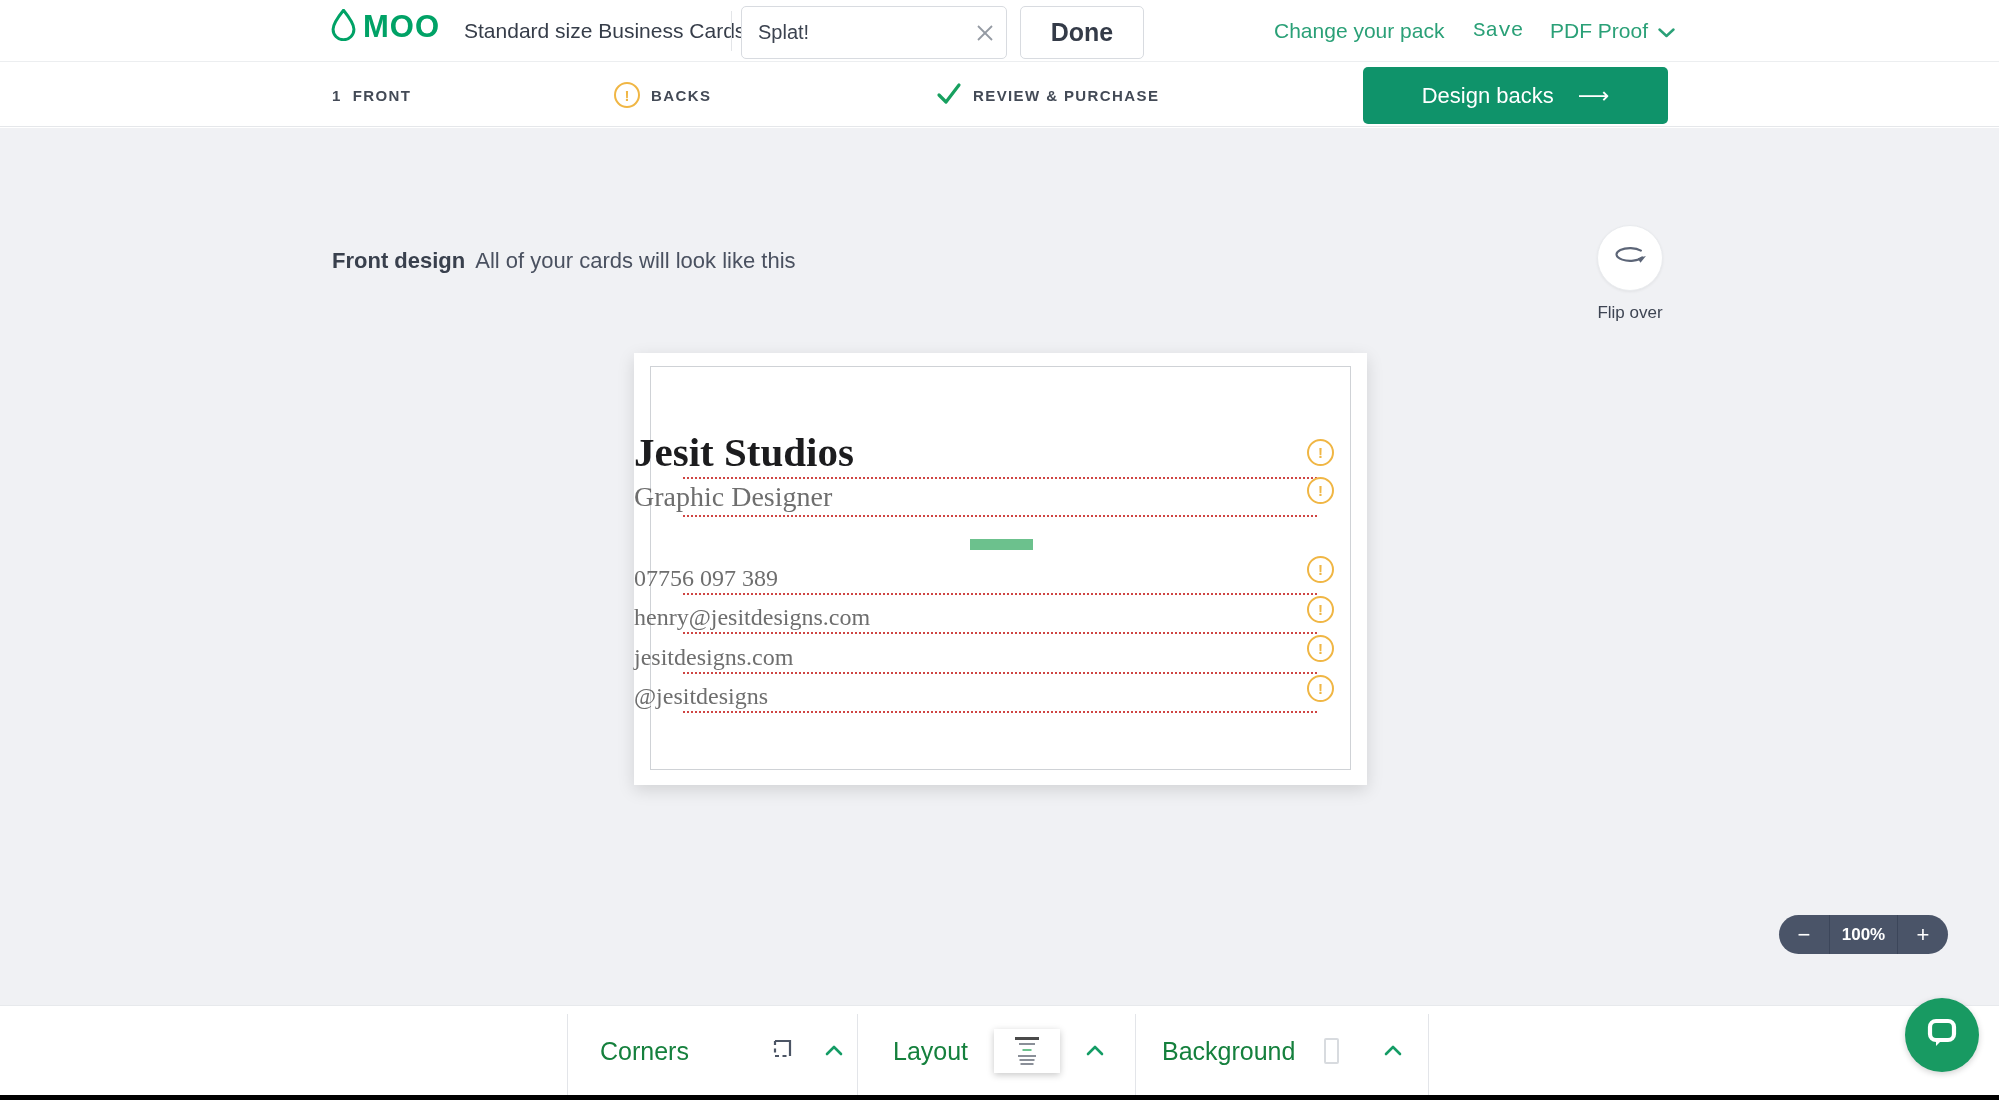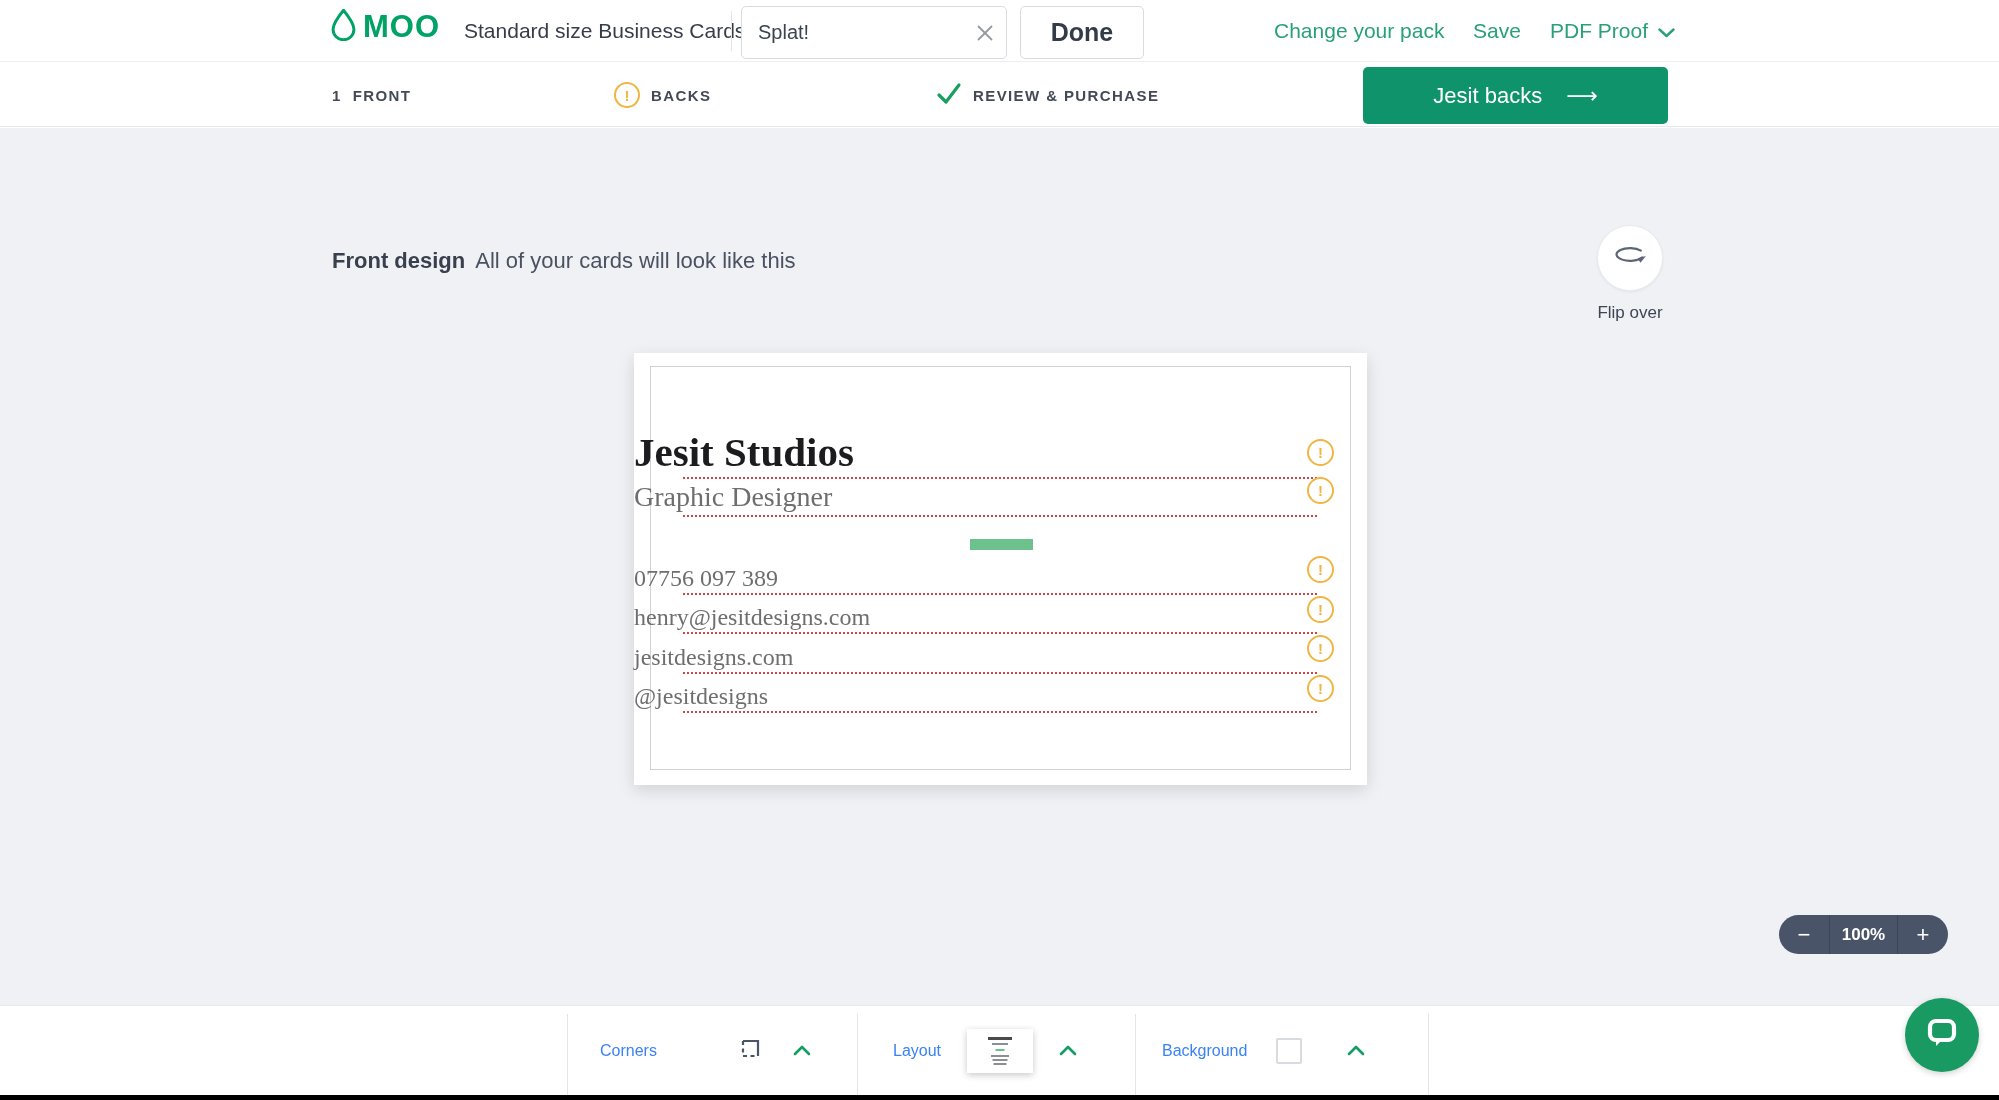--- a/index.html
+++ b/index.html
@@ -11,21 +11,21 @@
   .logo { position:absolute; left:330px; top:0; display:flex; align-items:center; gap:6px;margin-top:9px; }
   .logo-text { color:#00A266; font-size:31px; font-weight:bold; letter-spacing:1px; line-height:32px; }
   .product-title { position:absolute; left:464px; top:0; height:61px; display:flex; align-items:center; font-size:21px; color:#363d49; }
   .title-sep { position:absolute; left:731px; top:11px; width:1px; height:40px; background:#e3e5e8; }
   .name-input-wrap { position:absolute; left:741px; top:6px; width:266px; height:53px; }
   .name-input { width:100%; height:100%; border:1px solid #d8dbe0; border-radius:5px; padding:0 44px 0 16px; font-size:20px; color:#3c4350; font-family:"Liberation Sans",sans-serif; outline:none; }
   .clear-btn { position:absolute; right:12px; top:17px; width:20px; height:20px; cursor:pointer; }
   .done-btn { position:absolute; left:1020px; top:6px; width:124px; height:53px; background:#fff; border:1px solid #d8dbe0; border-radius:5px; font-size:25px; font-weight:bold; color:#343b48; font-family:"Liberation Sans",sans-serif; cursor:pointer; }
   .hdr-link { position:absolute; top:0; height:61px; display:flex; align-items:center; font-size:21px; color:#2aa077; cursor:pointer; gap:10px; }
   .link-change { left:1274px; }
-  .link-save { left:1473px; }
+  .link-save { left:1473px;font-family:Liberation Mono, monospace; }
   .link-pdf { left:1550px; }
 
   
   .stepbar { position:absolute; left:0; top:61px; width:1999px; height:66px; background:#fff; border-top:1px solid #eceef0; border-bottom:1px solid #e5e7ea; z-index:4; }
   .step { position:absolute; top:0; height:66px; display:flex; align-items:center; gap:11px; font-size:15px; font-weight:bold; letter-spacing:1.4px; color:#434a56; cursor:pointer; }
   .step-front { left:332px; }
   .step-backs { left:614px; }
   .step-review { left:936px; }
   .step-num { font-weight:bold; }
   .warn-badge { width:26px; height:26px; border:2px solid #f0b644; border-radius:50%; color:#f0b644; font-size:15px; font-weight:bold; display:flex; align-items:center; justify-content:center; letter-spacing:0; }
@@ -53,21 +53,21 @@
 
   
   .zoom-pill { position:absolute; left:1779px; top:787px; width:169px; height:39px; background:#4a5468; border-radius:20px; display:flex; align-items:stretch; overflow:hidden; }
   .zoom-btn { flex:0 0 50px; display:flex; align-items:center; justify-content:center; color:#fff; font-size:22px; cursor:pointer; }
   .zoom-level { flex:1; display:flex; align-items:center; justify-content:center; color:#fff; font-size:17px; font-weight:bold; border-left:1px solid #3c465a; border-right:1px solid #3c465a; }
 
   
   .bottombar { position:absolute; left:0; top:1005px; width:1999px; height:90px; background:#fff; border-top:1px solid #e7e9ec; }
   .vdiv { position:absolute; top:8px; bottom:0; width:1px; background:#e3e5e9; }
   .panel { position:absolute; top:0; height:90px; display:flex; align-items:center; cursor:pointer; }
-  .panel-label { font-size:16px; color:#3b82f6; }
+  .panel-label { font-size:25px; color:#15803d; }
   .chev-up { display:inline-block; }
   .layout-thumb { width:66px; height:44px; background:#fff; box-shadow:0 2px 7px rgba(0,0,0,0.22); position:relative; }
   .lt-line { position:absolute; left:50%; transform:translateX(-50%); background:#8a8f98; }
   .bg-swatch { width:26px; height:26px; background:#fff; border:2px solid #d8dbdf; border-radius:2px; }
   .black-strip { position:absolute; left:0; top:1095px; width:1999px; height:5px; background:#000; }
 
   .chat-btn { position:absolute; left:1905px; top:998px; width:74px; height:74px; border-radius:50%; background:#189a62; display:flex; align-items:center; justify-content:center; cursor:pointer; box-shadow:0 2px 6px rgba(0,0,0,0.18); z-index:10; }
 </style>
 </head>
 <body>
@@ -119,21 +119,21 @@
   </div>
   <div class="step step-review">
     <span>
       <svg width="26" height="24" viewBox="0 0 26 24">
           <polyline points="3,13 10,20 23,3" fill="none" stroke="#17a05f" stroke-width="3.2" stroke-linecap="round" stroke-linejoin="round"></polyline>
         </svg>
     </span>
     <span>REVIEW &amp; PURCHASE</span>
   </div>
   <button class="design-backs-btn">
-    <span>Jesit backs</span>
+    <span>Design backs</span>
     <span>⟶</span>
   </button>
 </div>
 
 <div class="canvas">
 
   <div class="canvas-heading">
     <b>Front design</b><span>All of your cards will look like this</span>
   </div>
 

